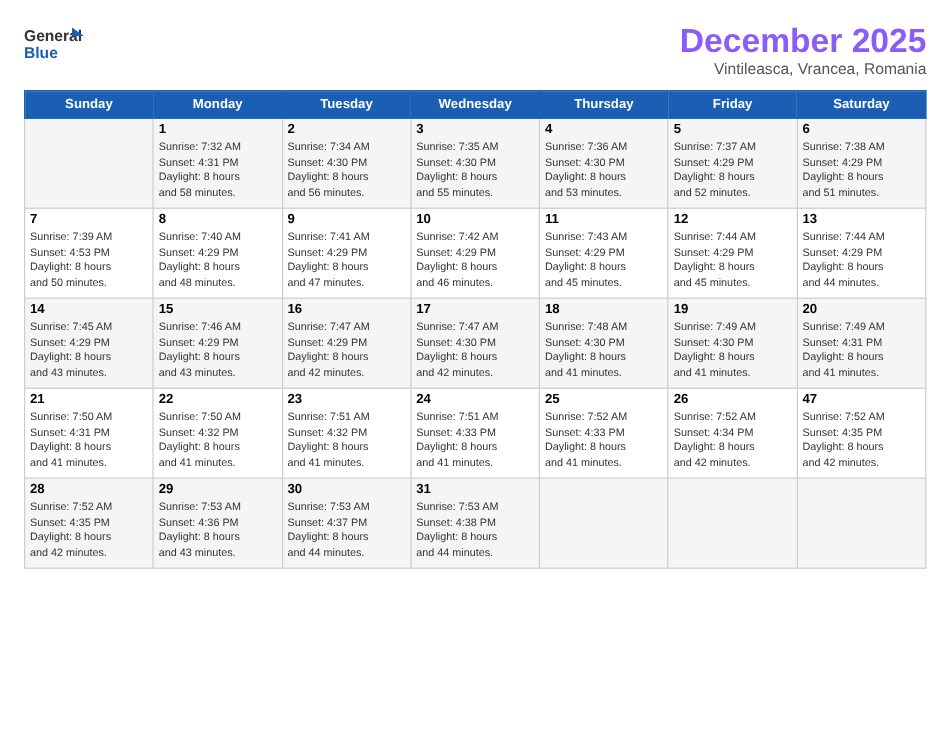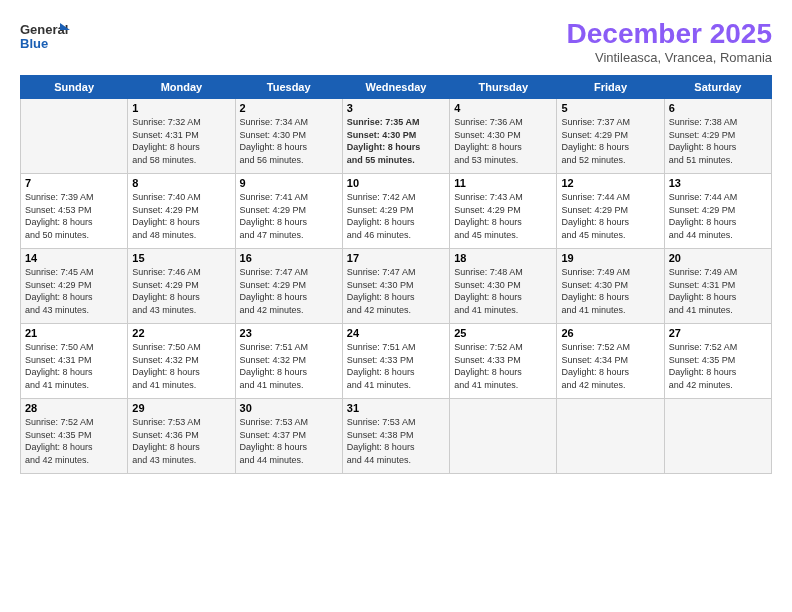--- a/index.html
+++ b/index.html
@@ -120,21 +120,21 @@
           </td>
           <td>
             <span class="day-num">2</span>
             <div class="day-info" style="white-space: pre-line;">Sunrise: 7:34 AM
 Sunset: 4:30 PM
 Daylight: 8 hours
 and 56 minutes.</div>
           </td>
           <td>
             <span class="day-num">3</span>
-            <div class="day-info" style="white-space: pre-line; font-weight: bold;">Sunrise: 7:35 AM
+            <div class="day-info" style="white-space: pre-line;">Sunrise: 7:35 AM
 Sunset: 4:30 PM
 Daylight: 8 hours
 and 55 minutes.</div>
           </td>
           <td>
             <span class="day-num">4</span>
             <div class="day-info" style="white-space: pre-line;">Sunrise: 7:36 AM
 Sunset: 4:30 PM
 Daylight: 8 hours
 and 53 minutes.</div>
@@ -293,21 +293,21 @@
 and 41 minutes.</div>
           </td>
           <td>
             <span class="day-num">26</span>
             <div class="day-info" style="white-space: pre-line;">Sunrise: 7:52 AM
 Sunset: 4:34 PM
 Daylight: 8 hours
 and 42 minutes.</div>
           </td>
           <td>
-            <span class="day-num">27</span>
+            <span class="day-num">47</span>
             <div class="day-info" style="white-space: pre-line;">Sunrise: 7:52 AM
 Sunset: 4:35 PM
 Daylight: 8 hours
 and 42 minutes.</div>
           </td>
         </tr>
         <tr>
           <td>
             <span class="day-num">28</span>
             <div class="day-info" style="white-space: pre-line;">Sunrise: 7:52 AM

